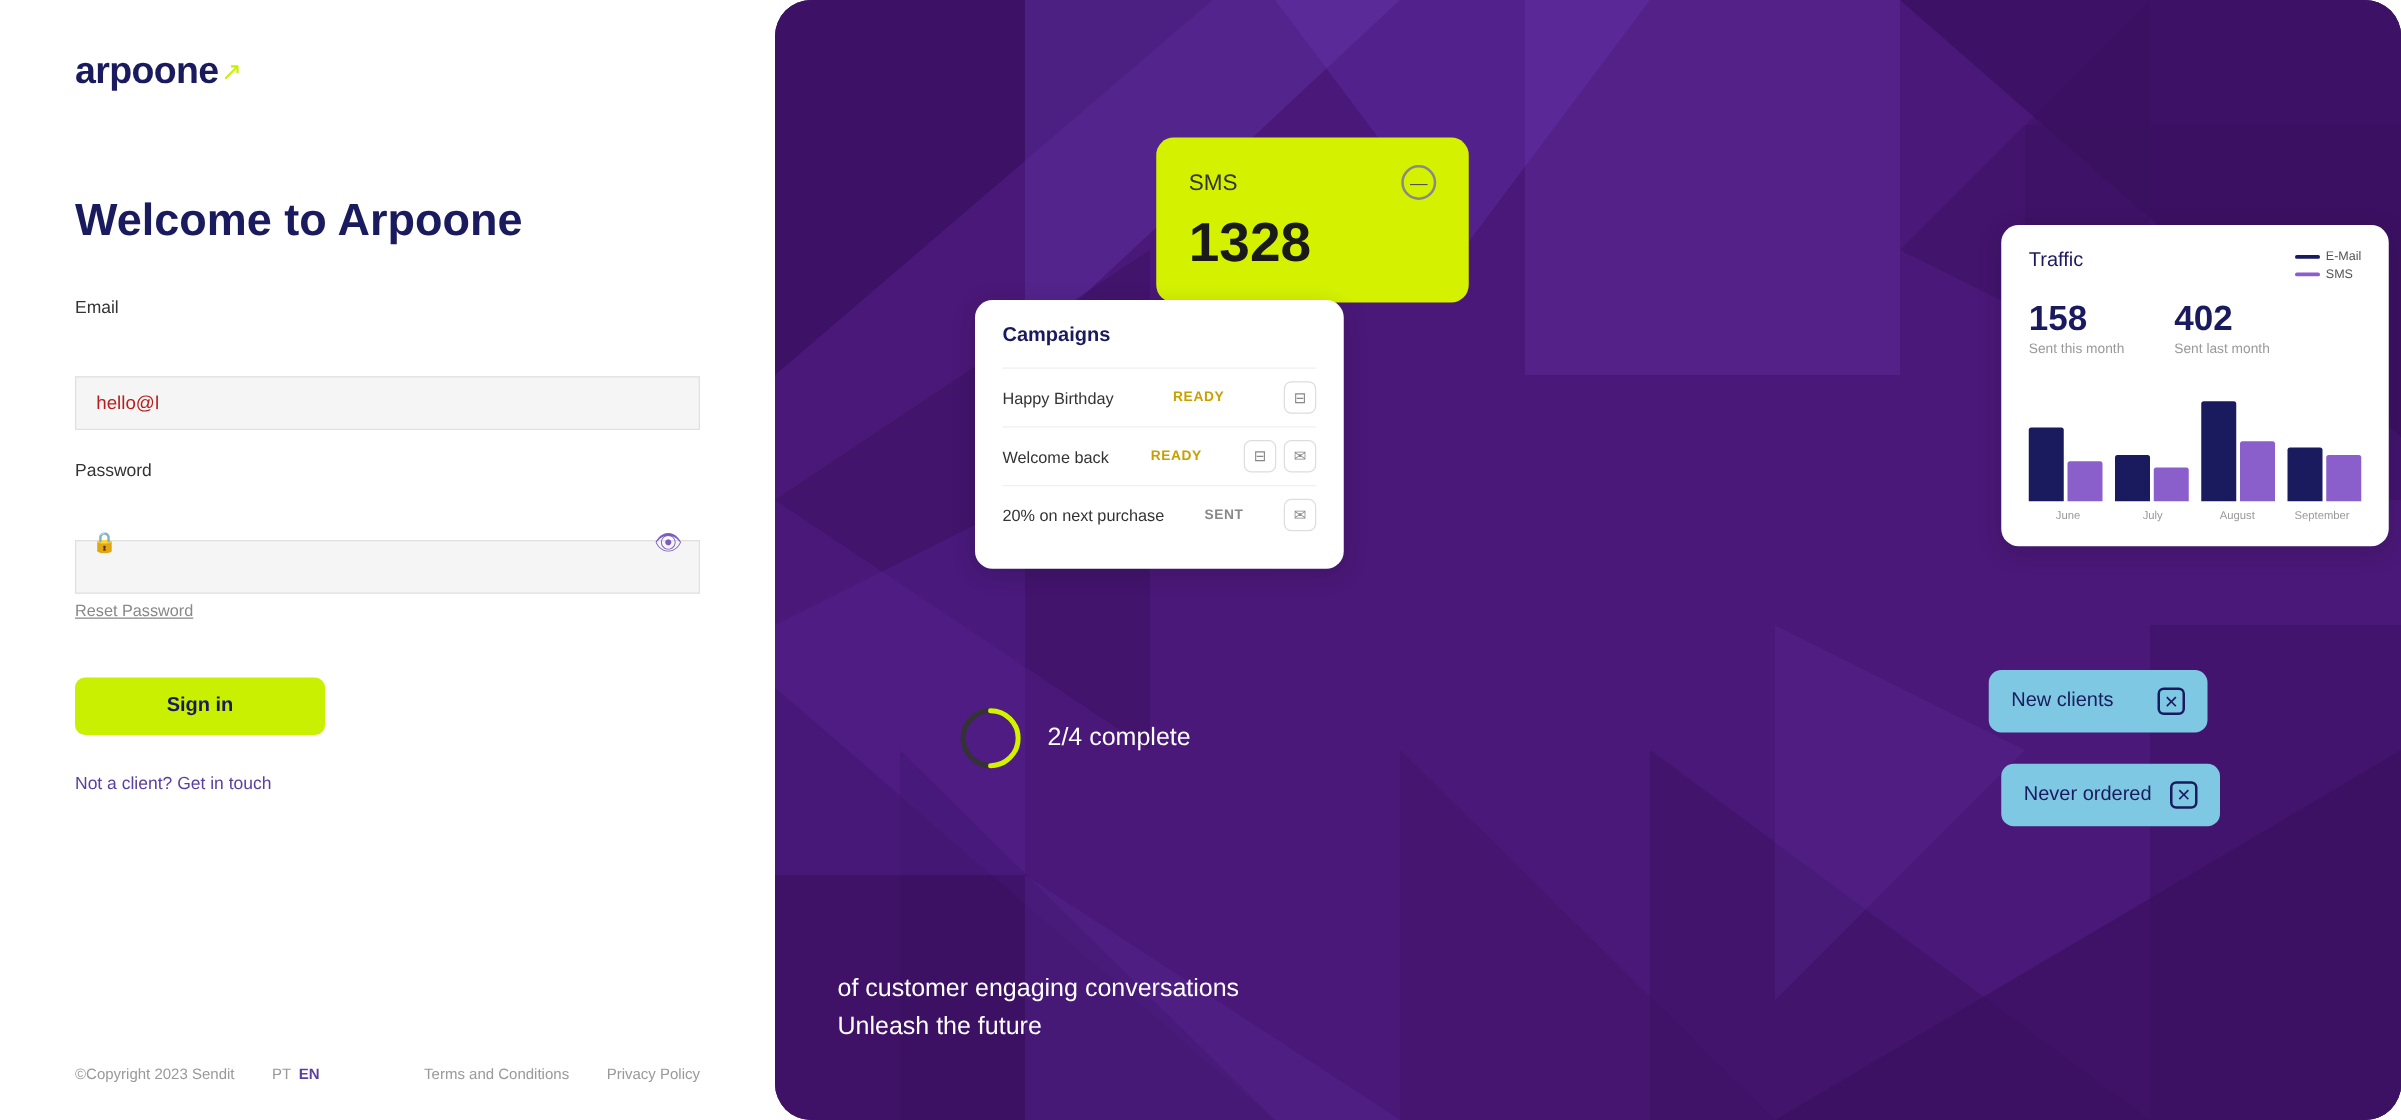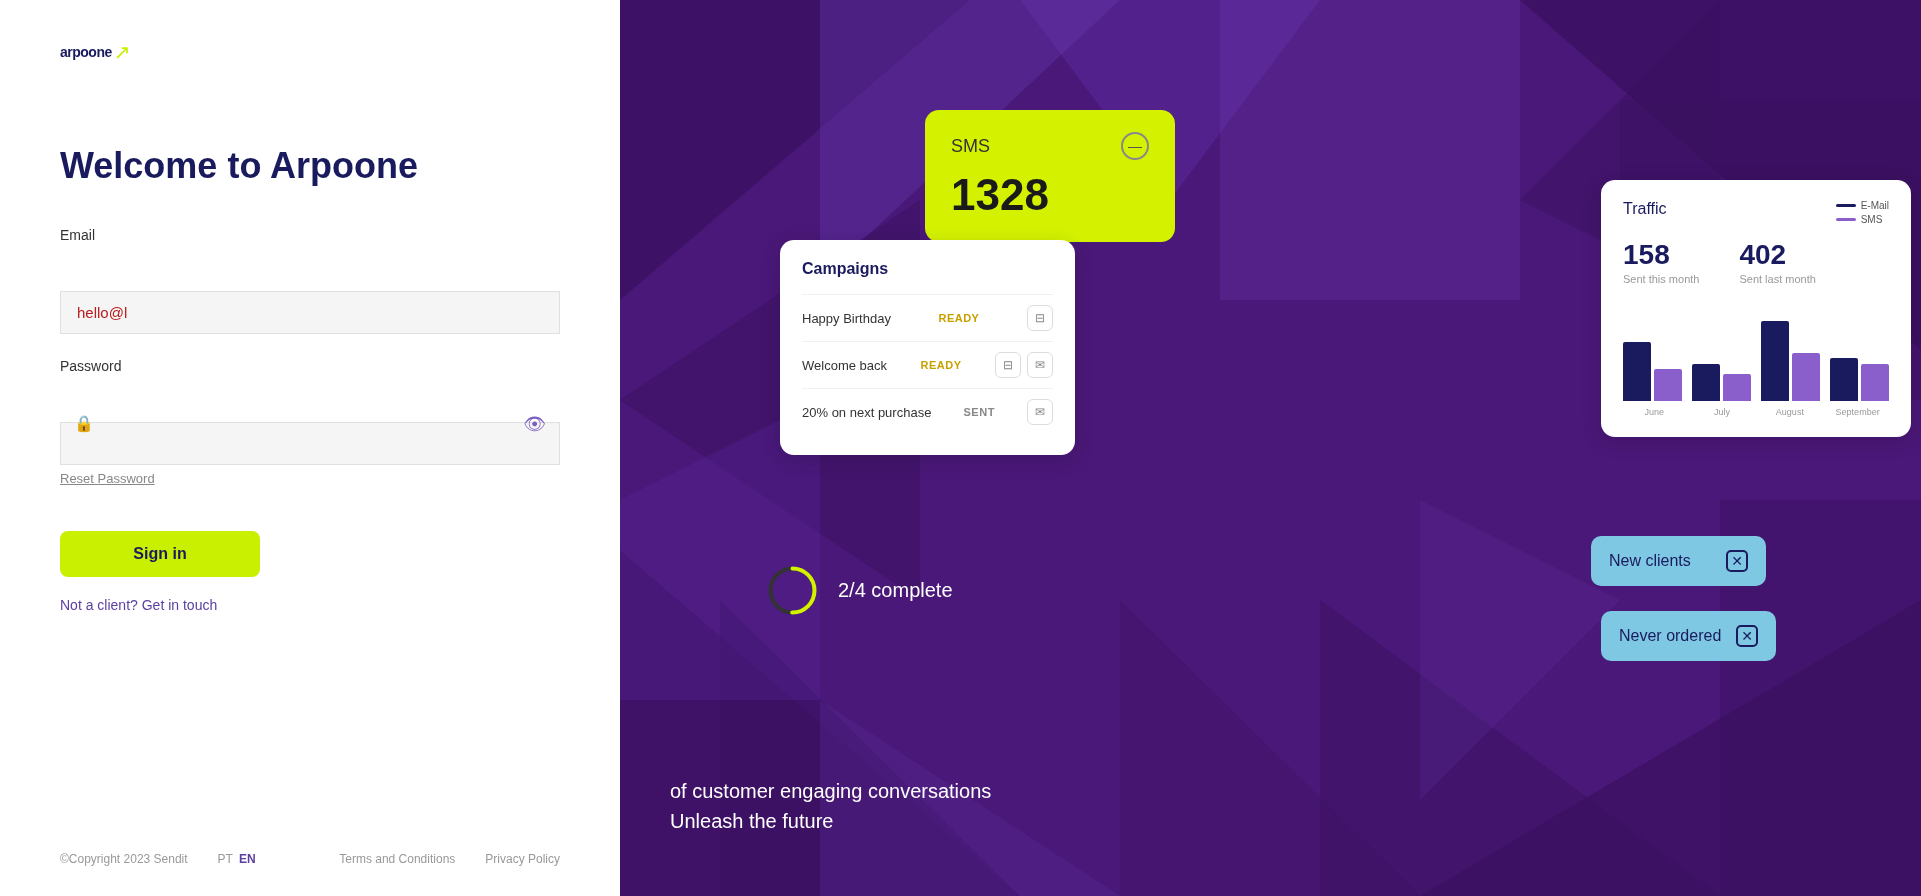--- a/index.html
+++ b/index.html
@@ -14,21 +14,21 @@
       flex-direction: column;
       padding: 40px 60px;
       position: relative;
     }
     .logo {
       display: flex;
       align-items: center;
       margin-bottom: 80px;
     }
     .logo-text {
-      font-size: 14px;
+      font-size: 30px;
       font-weight: 700;
       color: #1a1a5e;
       letter-spacing: -0.5px;
     }
     .logo-arrow {
       color: #c8f000;
       font-size: 20px;
       margin-left: 2px;
     }
     .welcome-title {
@@ -91,21 +91,21 @@
       width: 200px;
       padding: 14px;
       background: #c8f000;
       border: none;
       border-radius: 8px;
       font-size: 16px;
       font-weight: 700;
       color: #1a1a5e;
       cursor: pointer;
       margin-top: 20px;
-      margin-bottom: 20px;
+      margin-bottom: 30px;
     }
     .not-client-link {
       font-size: 14px;
       color: #5b3fa0;
       cursor: pointer;
       text-decoration: none;
     }
     .footer {
       position: absolute;
       bottom: 30px;
@@ -129,20 +129,21 @@
       gap: 30px;
     }
     .footer-links span { cursor: pointer; color: #999; }
 
     
     .right-panel {
       flex: 1;
       background: #404040;
       position: relative;
       overflow: hidden;
+      border-radius: 29px;
     }
 
     
     .card-sms {
       position: absolute;
       top: 110px;
       left: 305px;
       width: 250px;
       background: #d4f200;
       border-radius: 14px;

